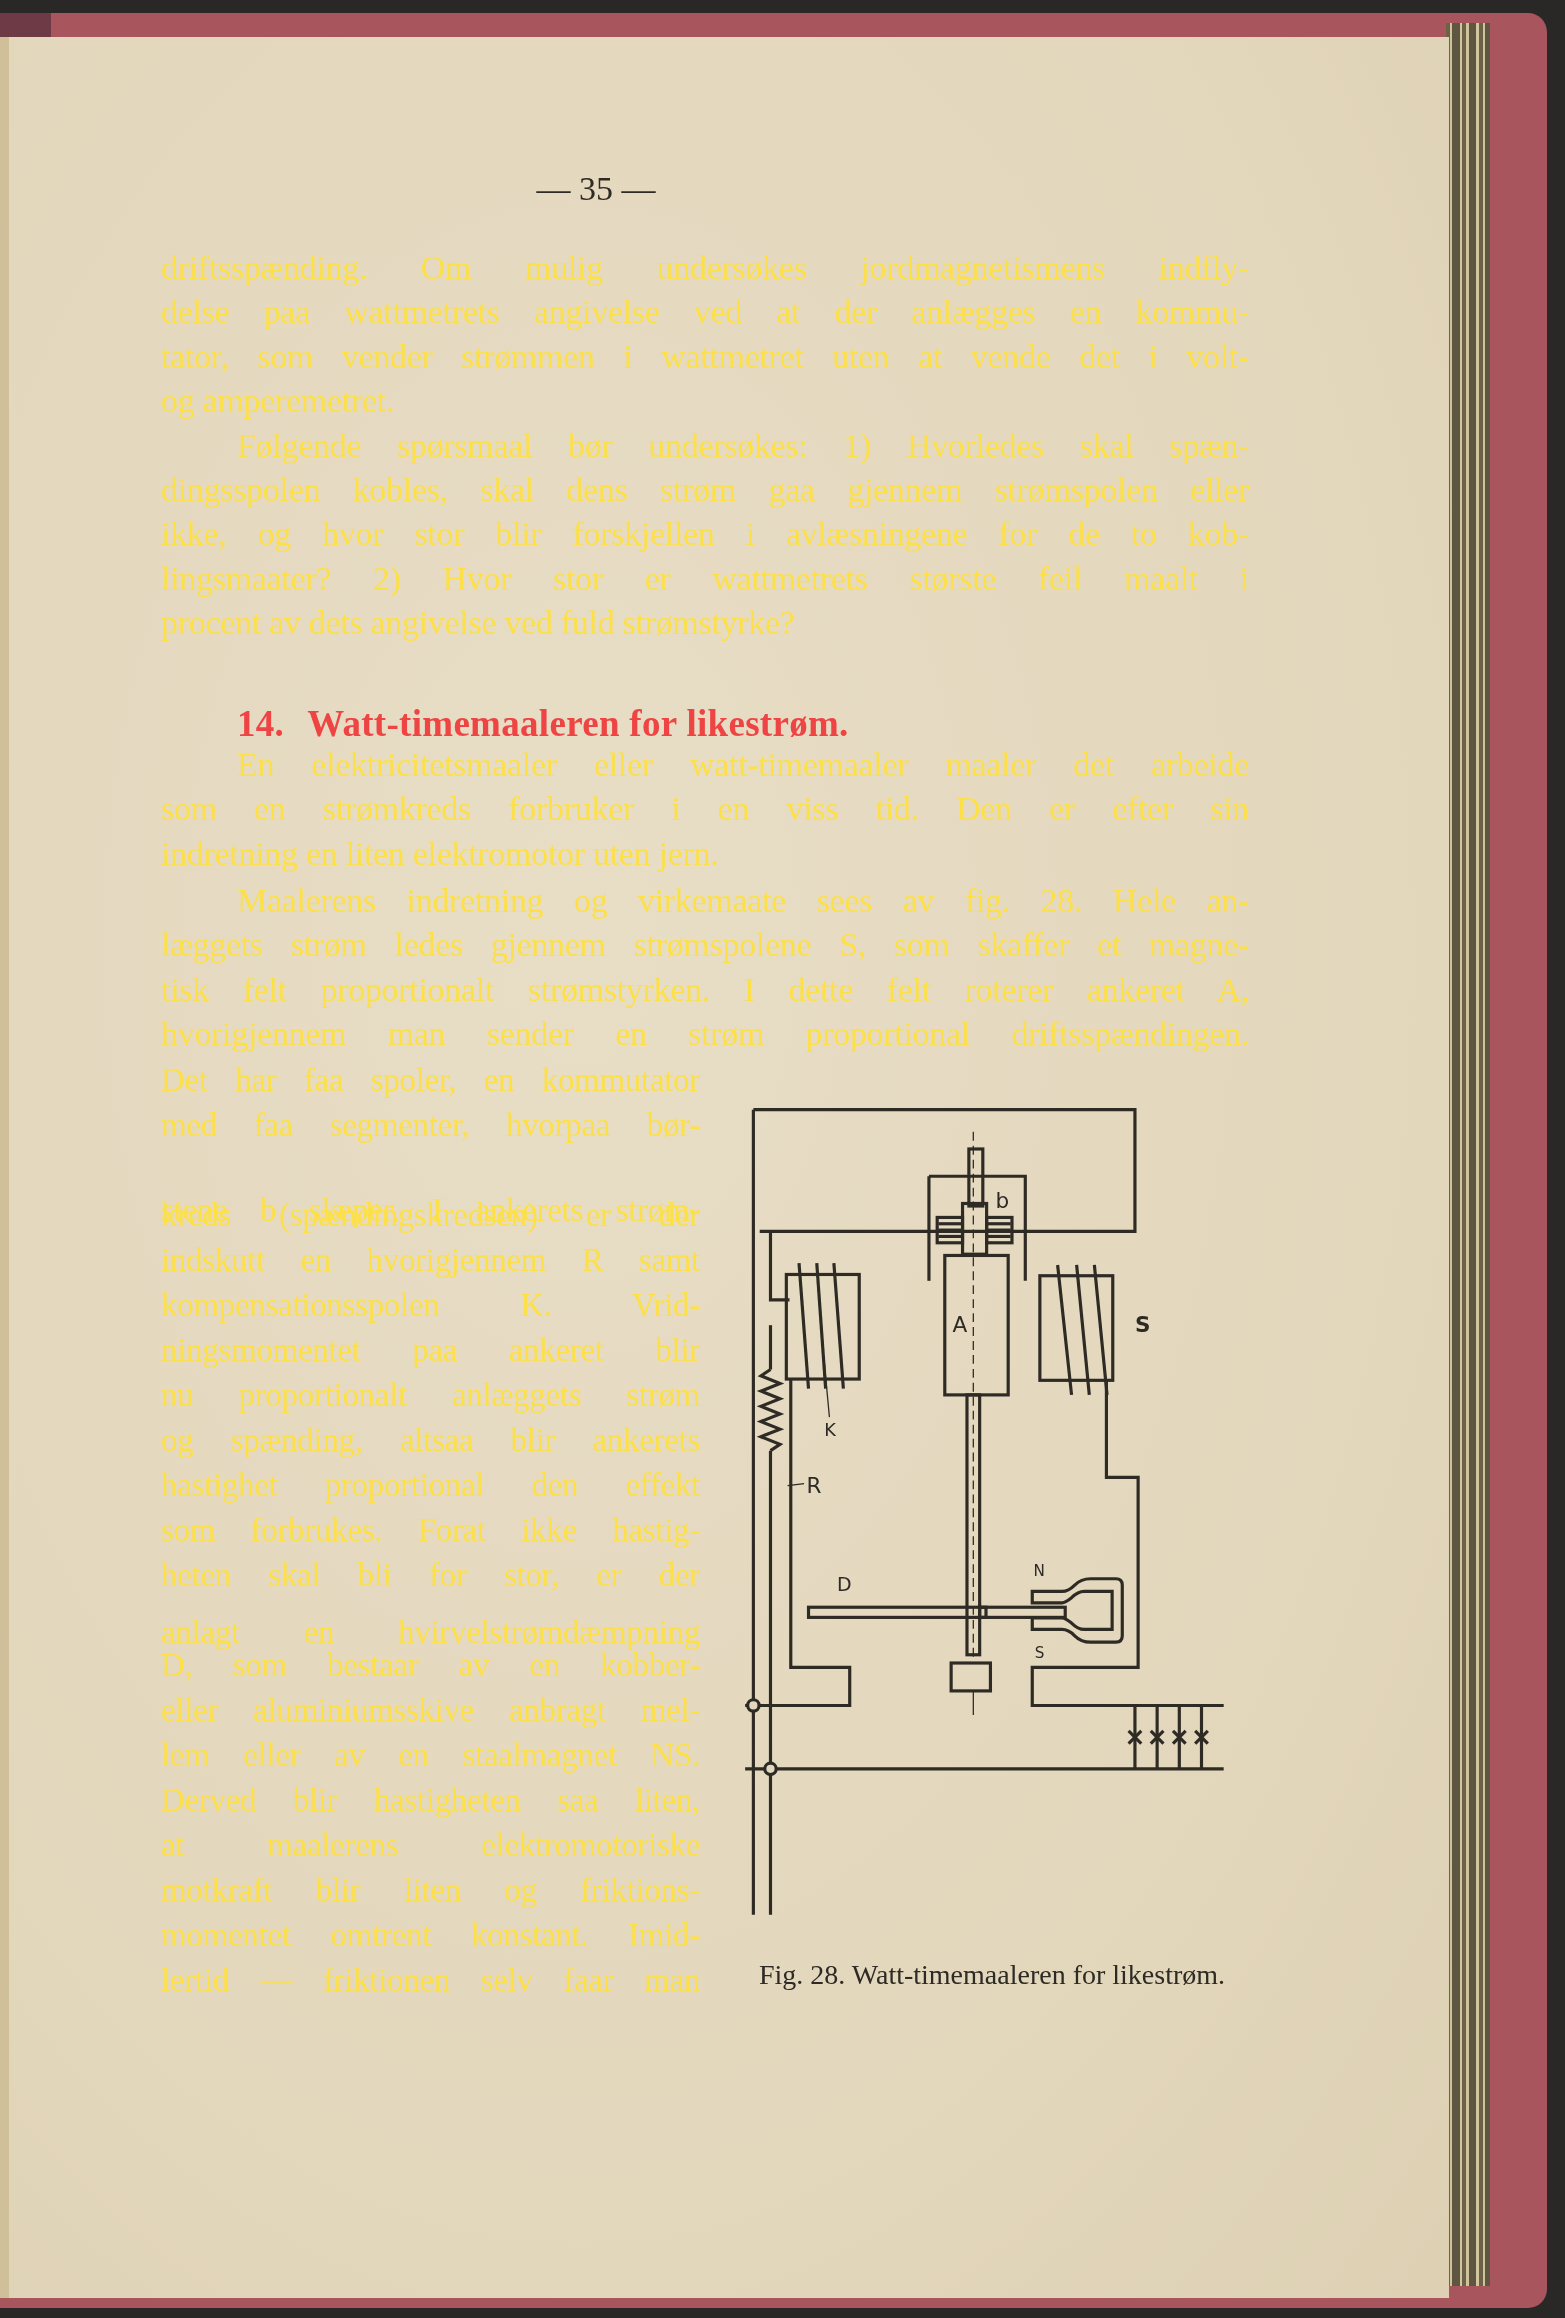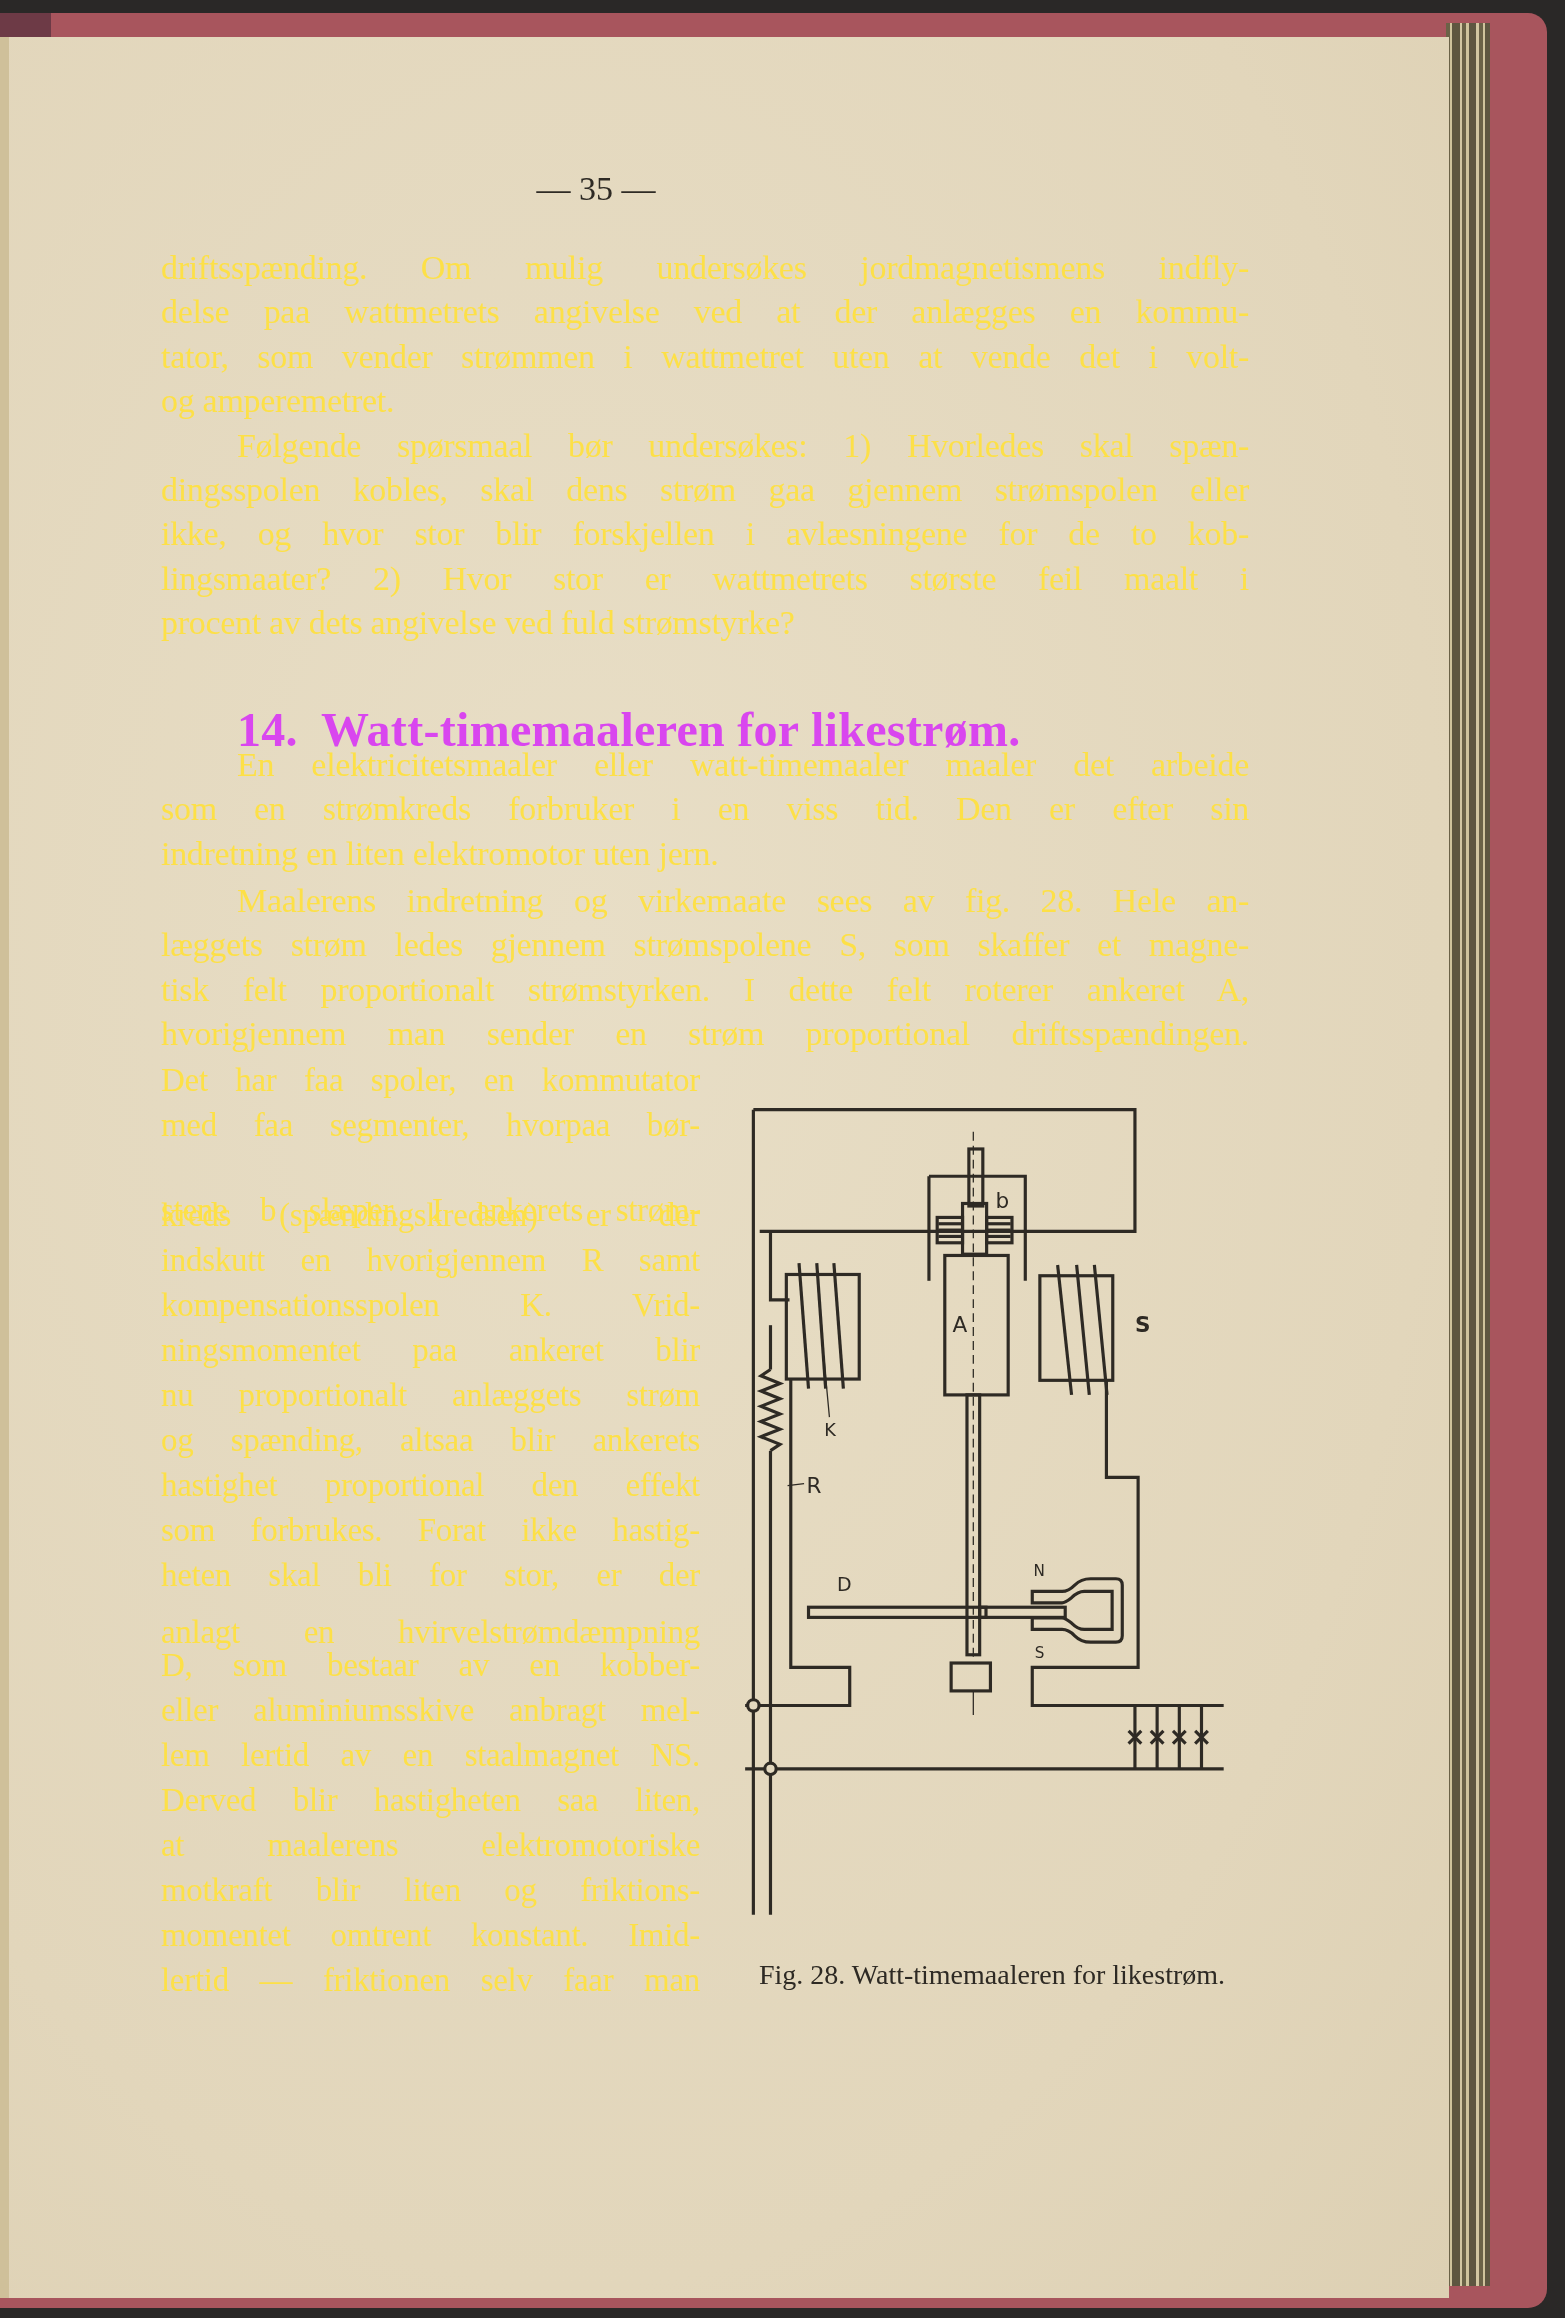--- a/index.html
+++ b/index.html
@@ -40,21 +40,21 @@
     }
     .line.short { text-align-last: left; }
     .line.narrow { width: 539px; font-size: 33px; }
     .indent { padding-left: 76px; box-sizing: border-box; }
     .page-number {
       position: absolute; left: 0; width: 1192px; top: 170px;
       text-align: center; font-size: 34px; color: #2e2a24;
     }
     .heading {
       position: absolute; left: 237px; top: 702px;
-      font-size: 48px; font-weight: bold; color: #d946ef;
+      font-size: 37px; font-weight: bold; color: #ef4444;
       letter-spacing: 0.3px;
     }
     .heading .num { margin-right: 23px; }
     .caption {
       position: absolute; left: 729px; top: 1959px; width: 526px;
       font-size: 28px; color: #2e2a24; text-align: center; white-space: nowrap;
     }
     .figure {
       position: absolute; left: 729px; top: 1097px; width: 533px; height: 843px;
     }
@@ -106,21 +106,21 @@
     <div class="line text narrow" style="top: 1283px;">kompensationsspolen K. Vrid-</div>
     <div class="line text narrow" style="top: 1328px;">ningsmomentet paa ankeret blir</div>
     <div class="line text narrow" style="top: 1373px;">nu proportionalt anlæggets strøm</div>
     <div class="line text narrow" style="top: 1418px;">og spænding, altsaa blir ankerets</div>
     <div class="line text narrow" style="top: 1463px;">hastighet proportional den effekt</div>
     <div class="line text narrow" style="top: 1508px;">som forbrukes. Forat ikke hastig-</div>
     <div class="line text narrow" style="top: 1553px;">heten skal bli for stor, er der</div>
     <div class="line text narrow" style="top: 1598px; margin-top: 12px;">anlagt en hvirvelstrømdæmpning</div>
     <div class="line text narrow" style="top: 1643px;">D, som bestaar av en kobber-</div>
     <div class="line text narrow" style="top: 1688px;">eller aluminiumsskive anbragt mel-</div>
-    <div class="line text narrow" style="top: 1733px;">lem lertid av en staalmagnet NS.</div>
+    <div class="line text narrow" style="top: 1733px;">lem eller av en staalmagnet NS.</div>
     <div class="line text narrow" style="top: 1778px;">Derved blir hastigheten saa liten,</div>
     <div class="line text narrow" style="top: 1823px;">at maalerens elektromotoriske</div>
     <div class="line text narrow" style="top: 1868px;">motkraft blir liten og friktions-</div>
     <div class="line text narrow" style="top: 1913px;">momentet omtrent konstant. Imid-</div>
     <div class="line text narrow" style="top: 1958px;">lertid — friktionen selv faar man</div>
   </div>
 
 <div class="figure">
   <svg viewBox="0 0 840 1330">
     <g fill="none" stroke="#2e2a24" stroke-width="5">

